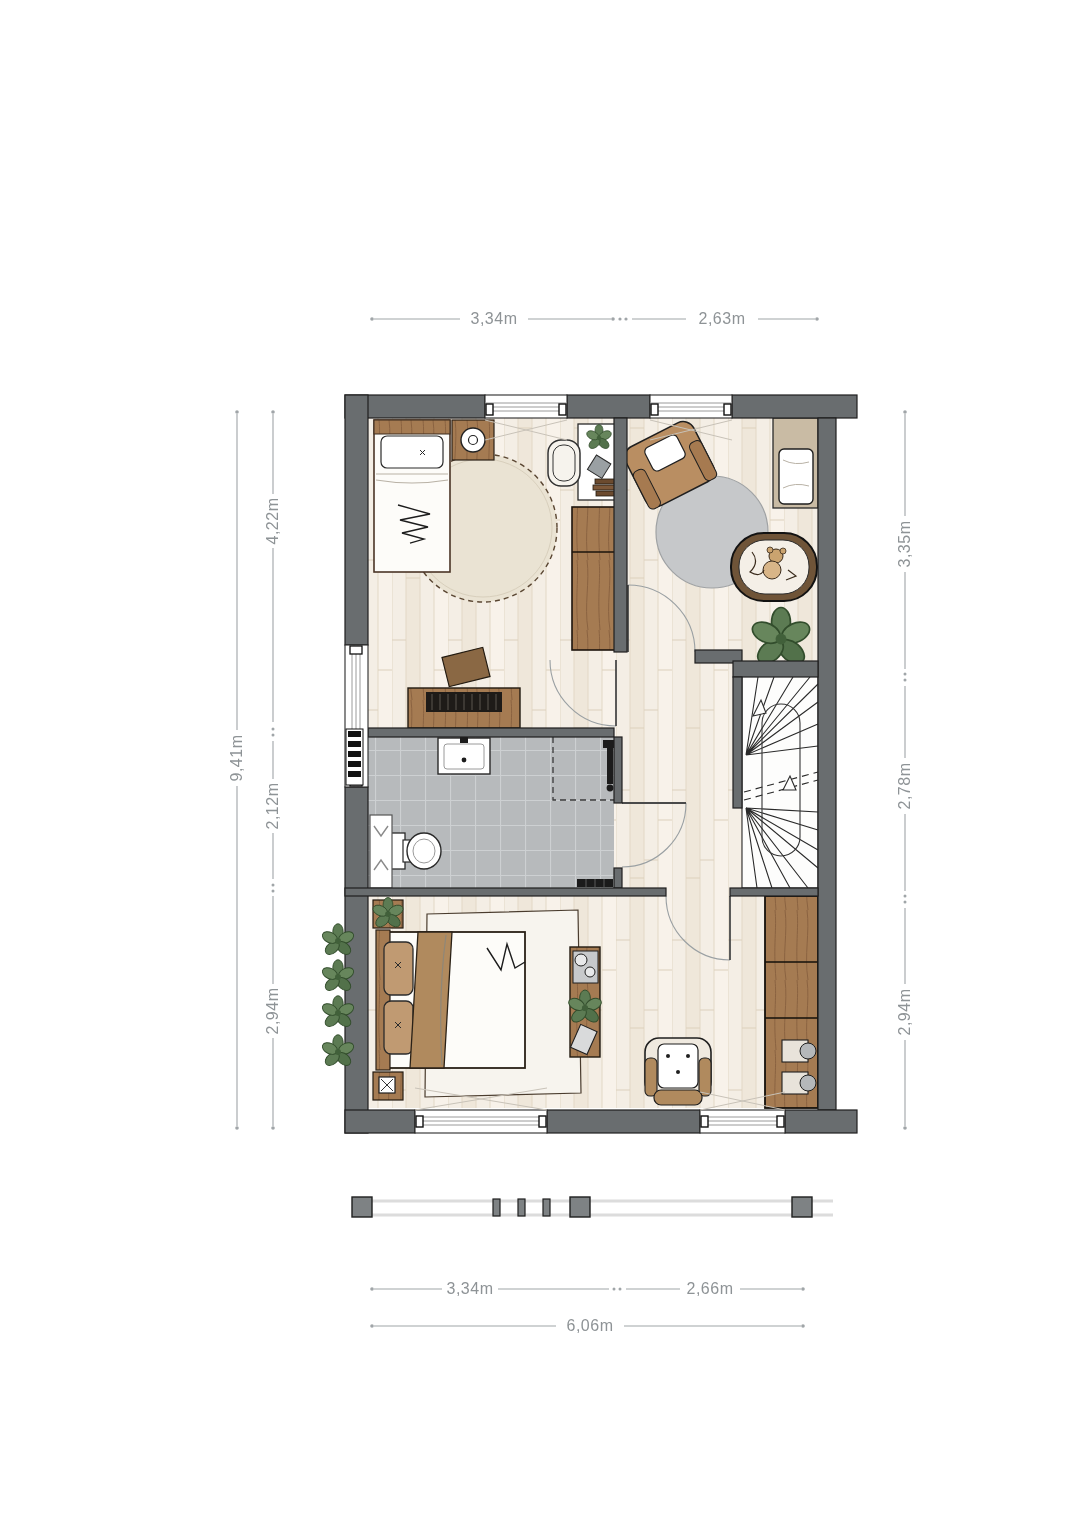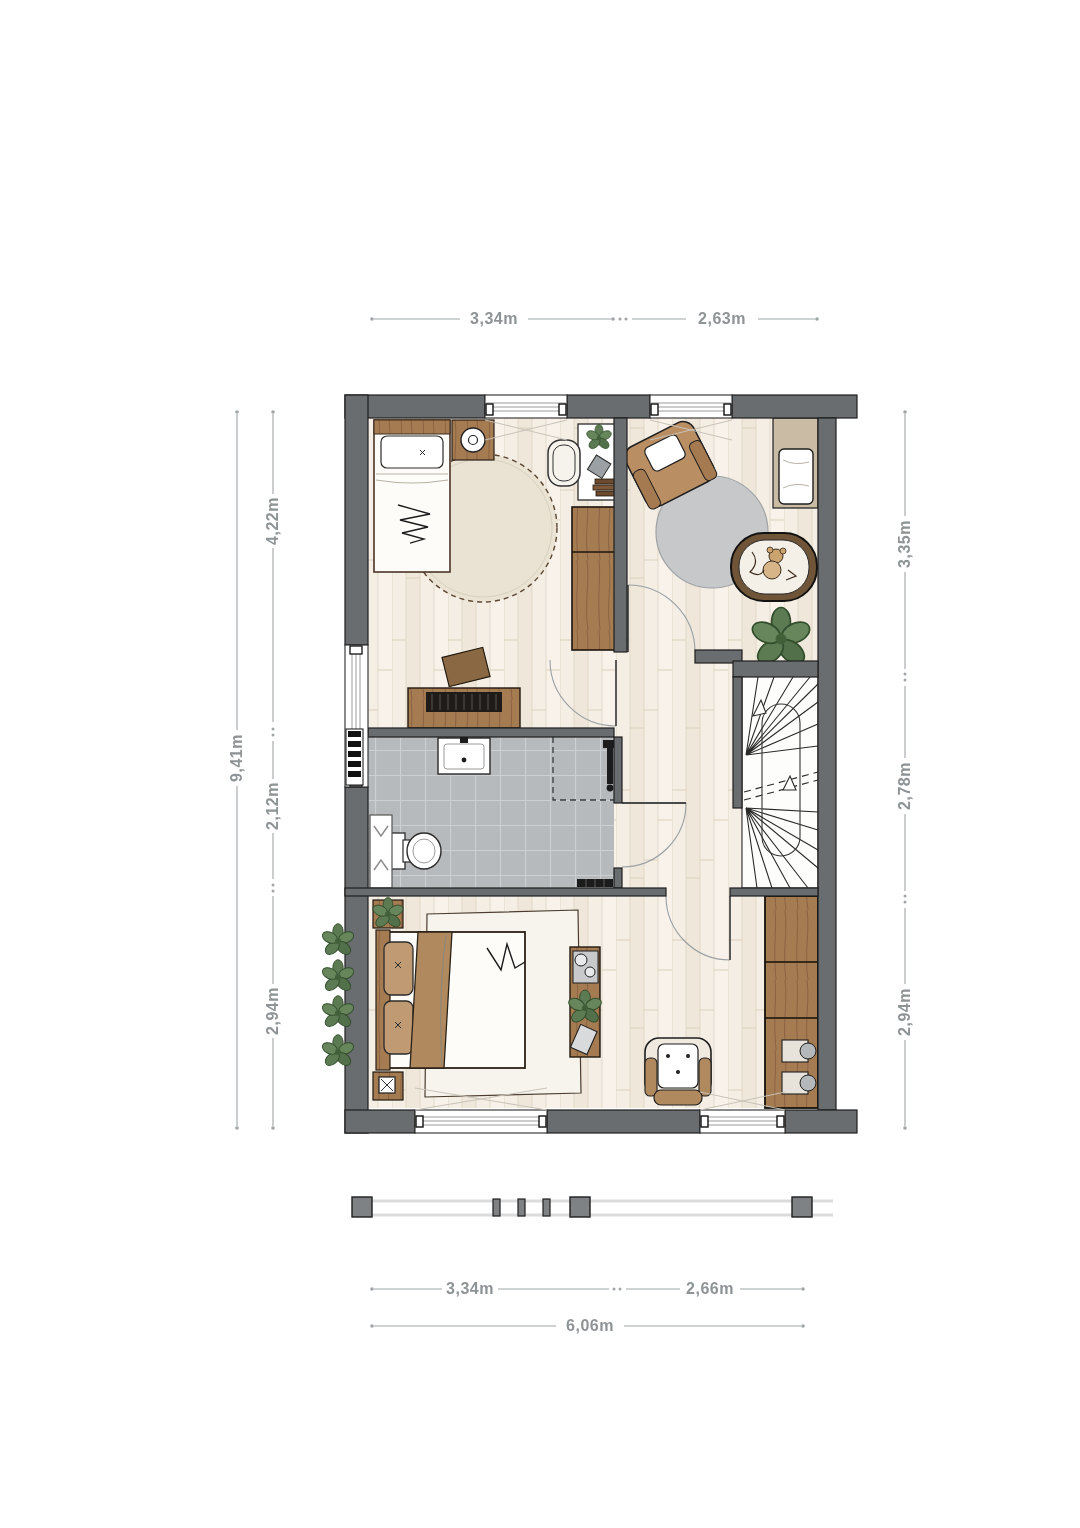--- a/index.html
+++ b/index.html
@@ -1,17 +1,17 @@
 <!DOCTYPE html>
 <html><head>
 <meta charset="utf-8">
 <style>
   html,body{margin:0;padding:0;background:#ffffff;}
   .canvas{position:relative;width:1080px;height:1528px;background:#ffffff;overflow:hidden;
-          font-family:"Liberation Sans", sans-serif;font-weight:bold;}
+          font-family:"Liberation Sans", sans-serif;}
   svg{display:block;}
   text.dim{font-family:"Liberation Sans", sans-serif;font-size:16px;fill:#8e9396;letter-spacing:.5px;}
 </style>
 </head>
 <body>
 
 <div class="canvas">
 <svg width="1080" height="1528" viewBox="0 0 1080 1528" xmlns="http://www.w3.org/2000/svg">
   <defs>
     <pattern id="wood" width="56" height="150" patternUnits="userSpaceOnUse">

